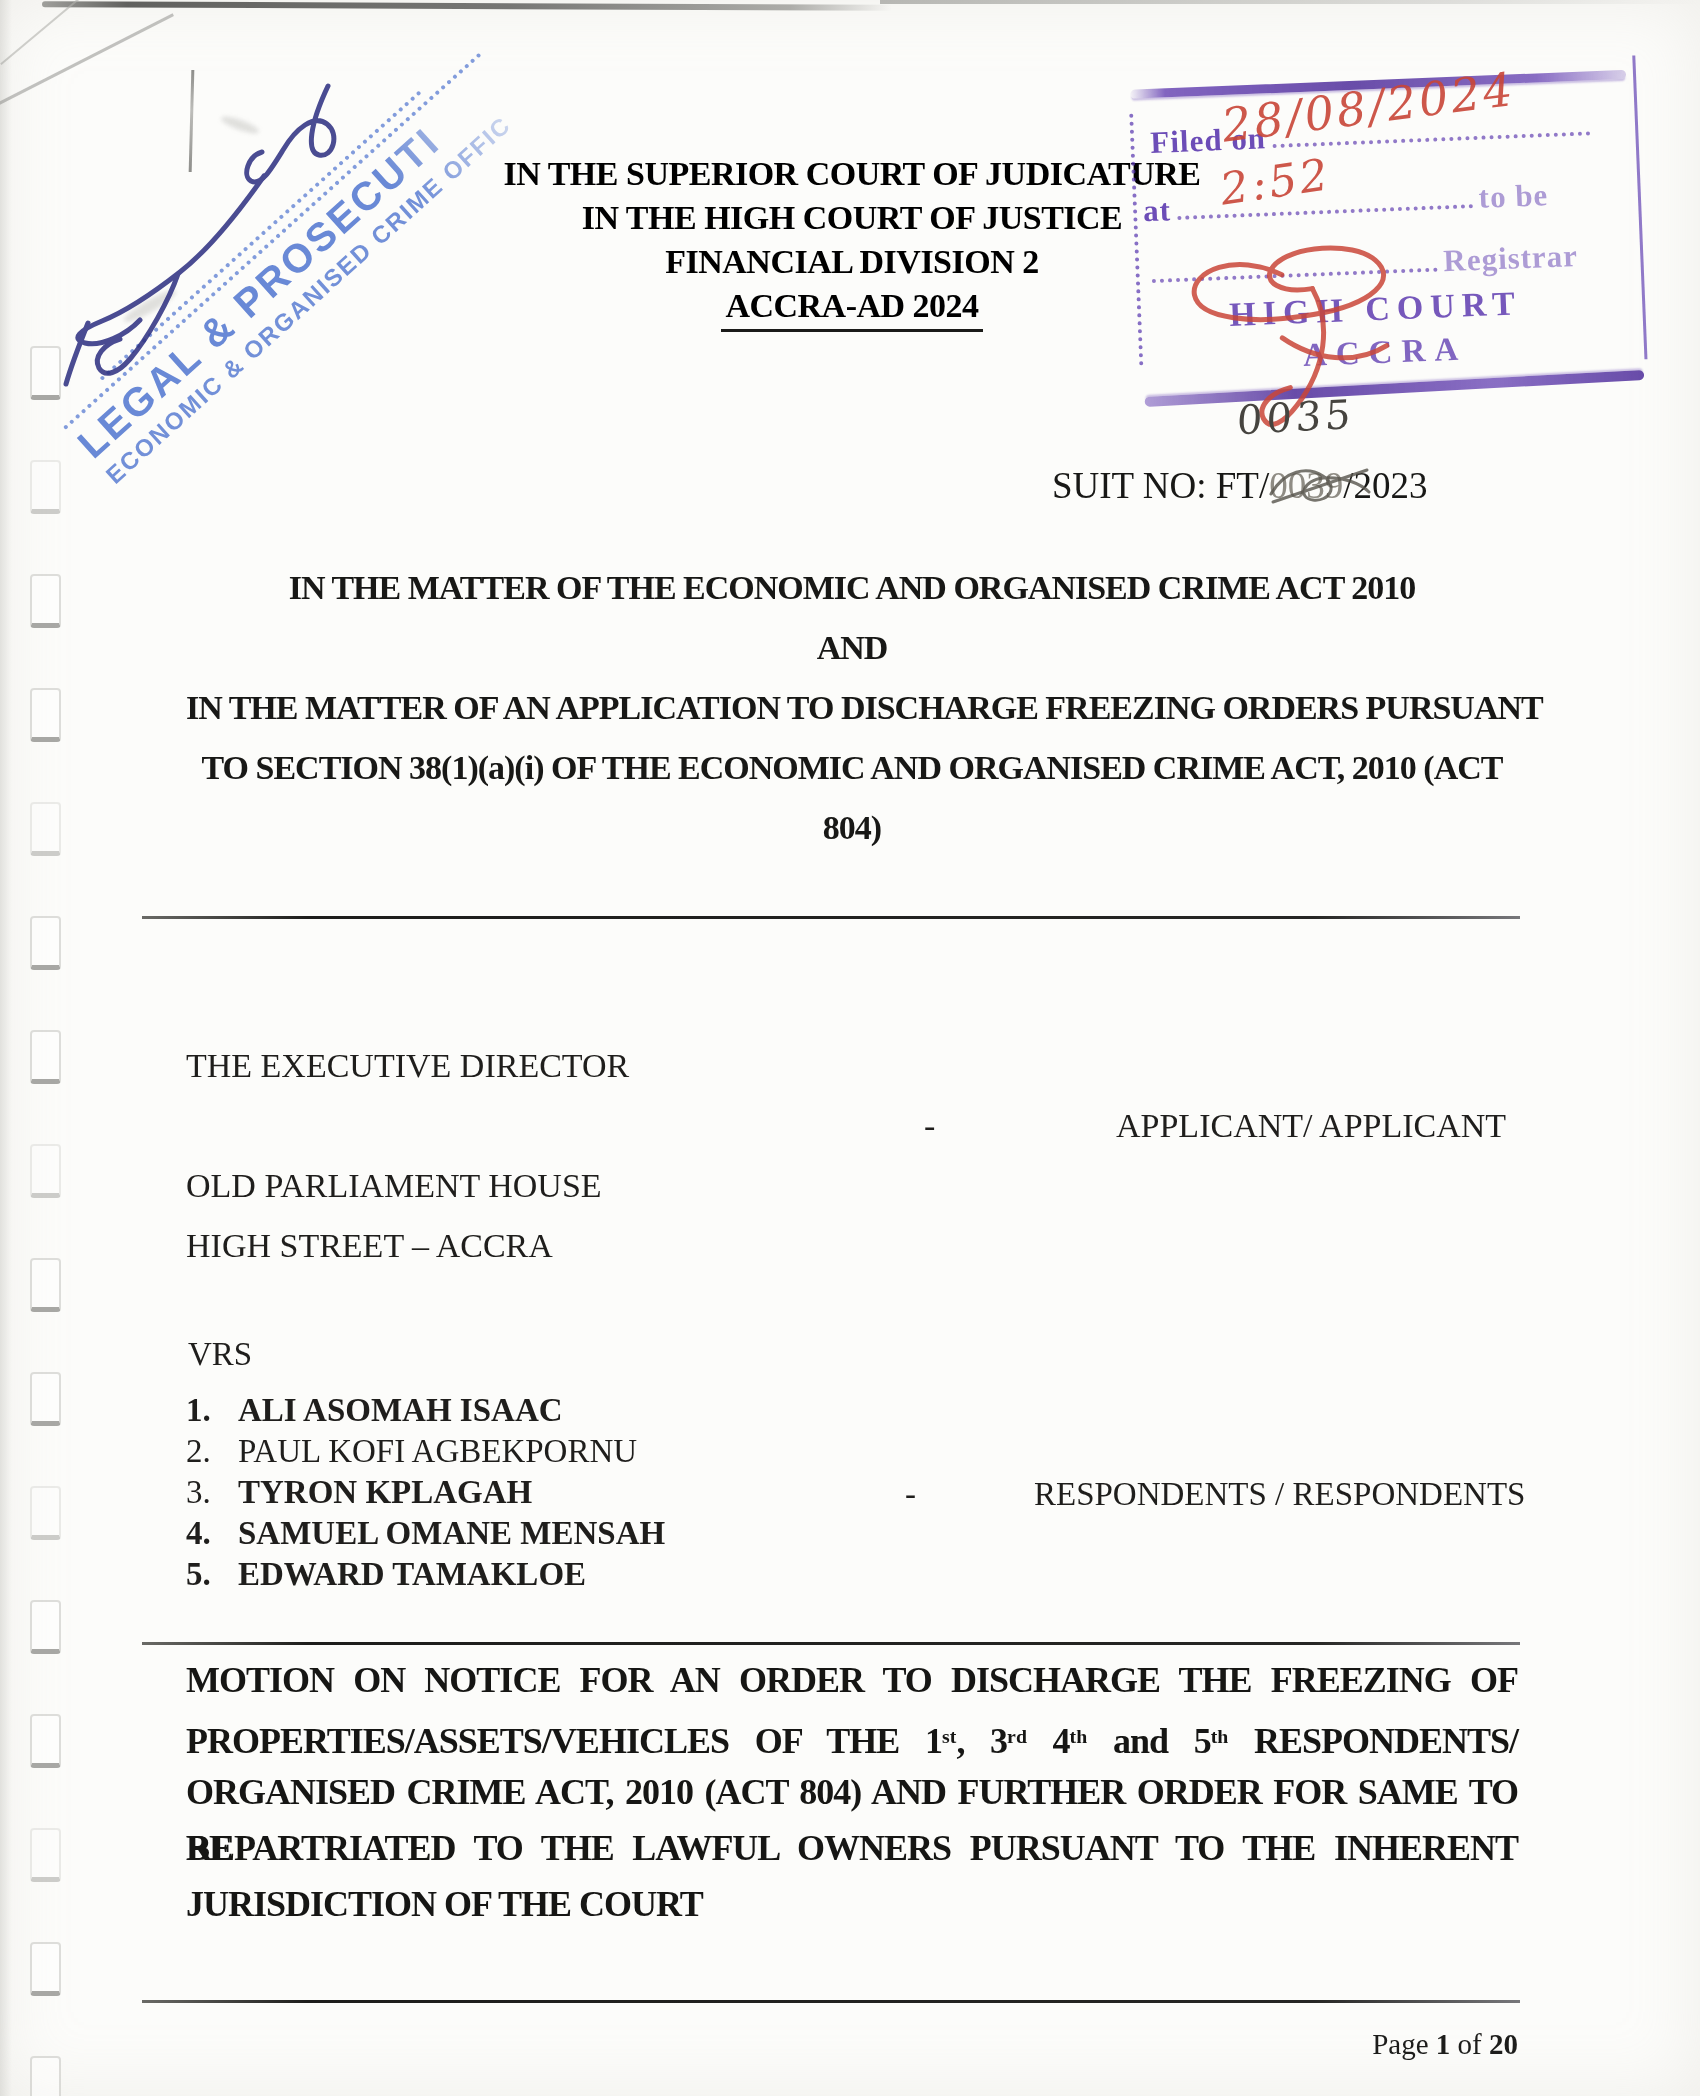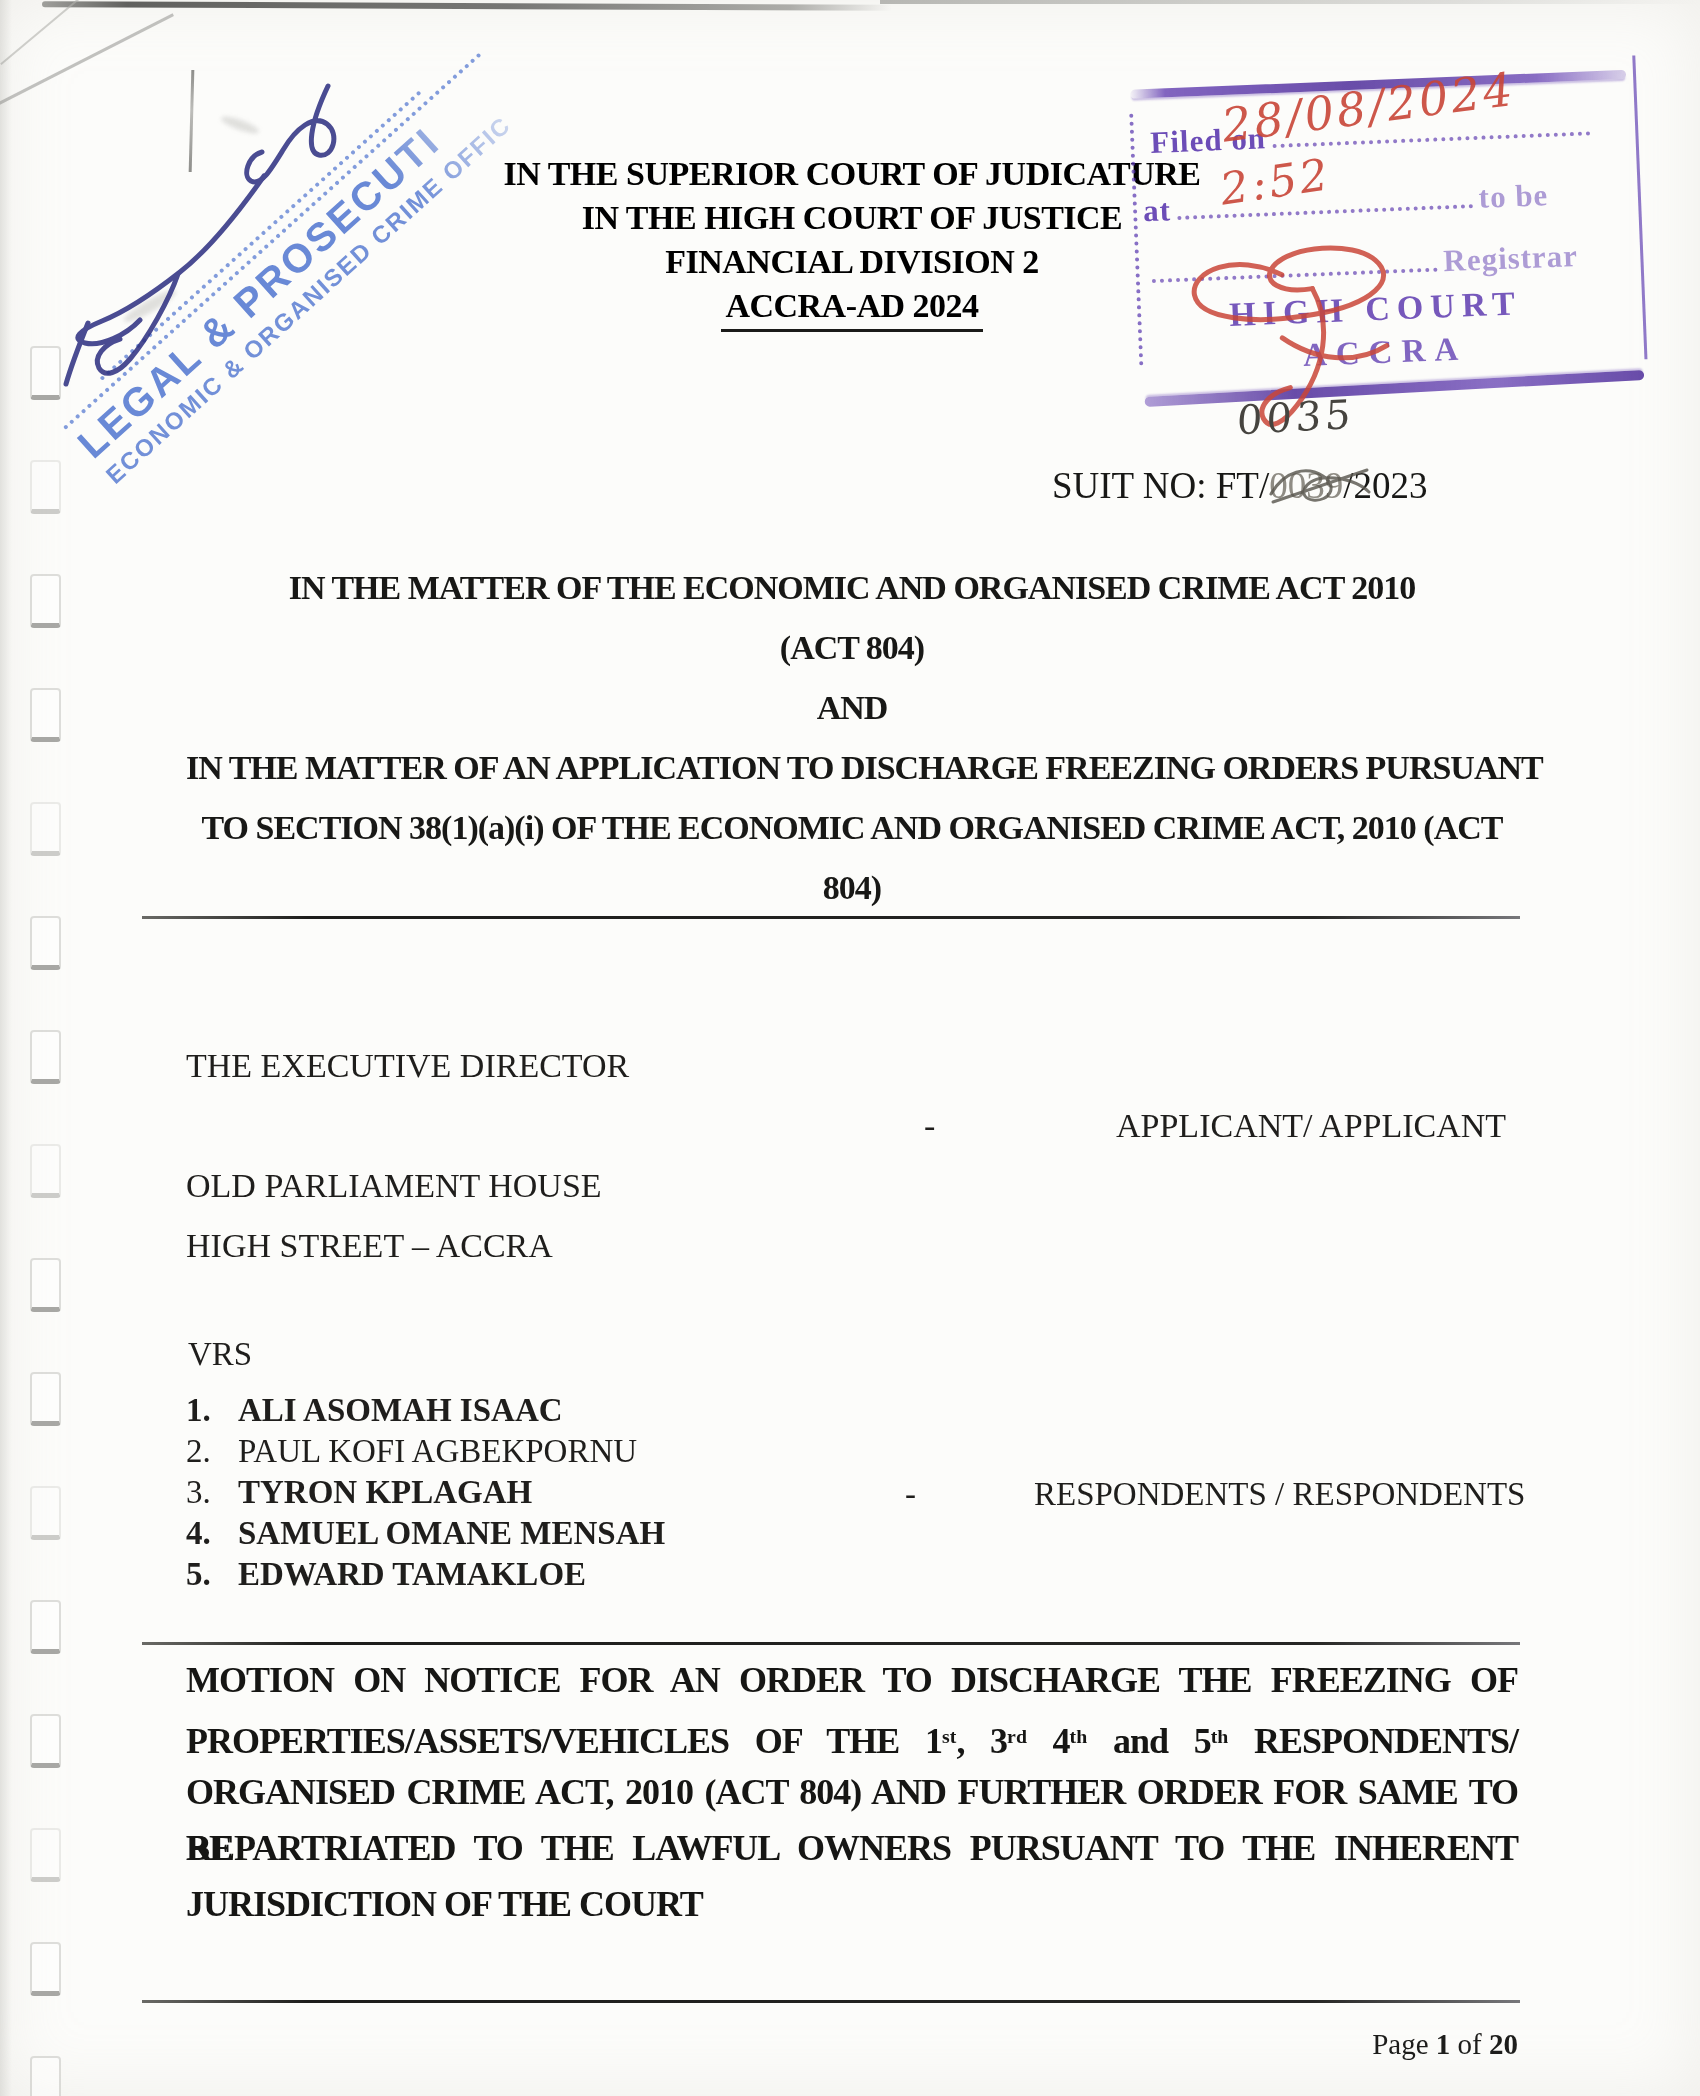--- a/index.html
+++ b/index.html
@@ -177,21 +177,20 @@
     <span>SUIT NO: FT/</span><span class="struck"><span>0039</span><svg width="110" height="52" viewBox="0 0 110 52">
           <g fill="none" stroke="#57544c" stroke-width="3" stroke-linecap="round" opacity="0.8">
             <path d="M6 34 C20 10 42 6 58 16 C74 26 64 42 48 40 C32 38 38 20 58 18 C78 16 96 24 104 32"></path>
             <path d="M8 42 L102 10"></path>
           </g>
         </svg></span><span>/2023</span>
   </div>
 
   <div class="matter">
     <div>IN THE MATTER OF THE ECONOMIC AND ORGANISED CRIME ACT 2010</div>
-    <div>(ACT 804)</div>
     <div>AND</div>
     <div>IN THE MATTER OF AN APPLICATION TO DISCHARGE FREEZING ORDERS PURSUANT</div>
     <div>TO SECTION 38(1)(a)(i) OF THE ECONOMIC AND ORGANISED CRIME ACT, 2010 (ACT</div>
     <div>804)</div>
   </div>
 
   <div class="rule" style="top:916px;"></div>
 
   <div class="applicant">
     <div class="app-row"><span>THE EXECUTIVE DIRECTOR</span></div>

